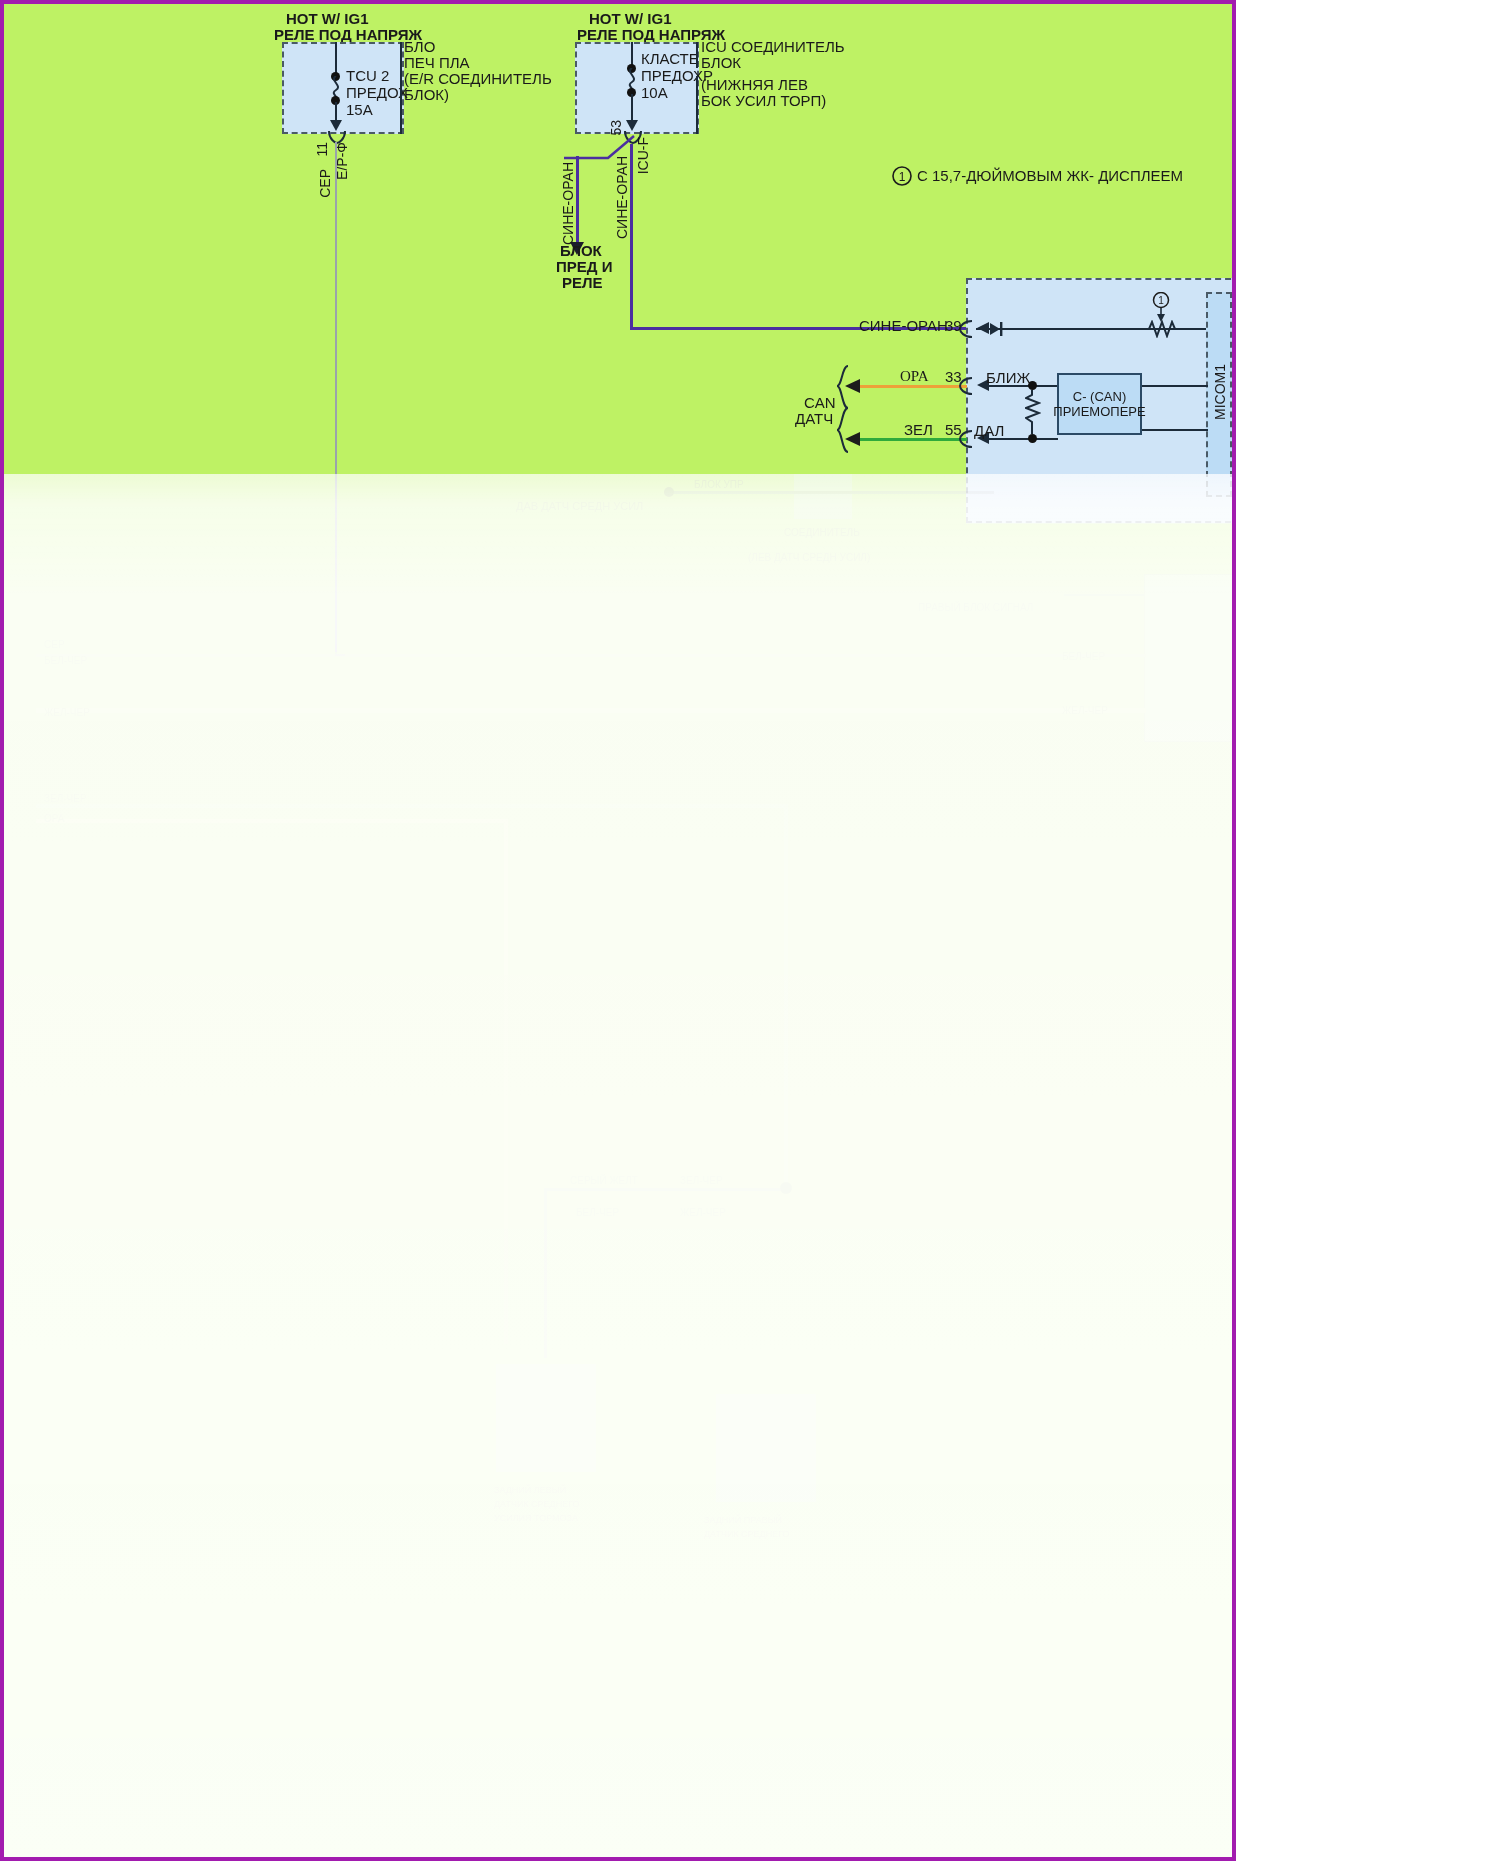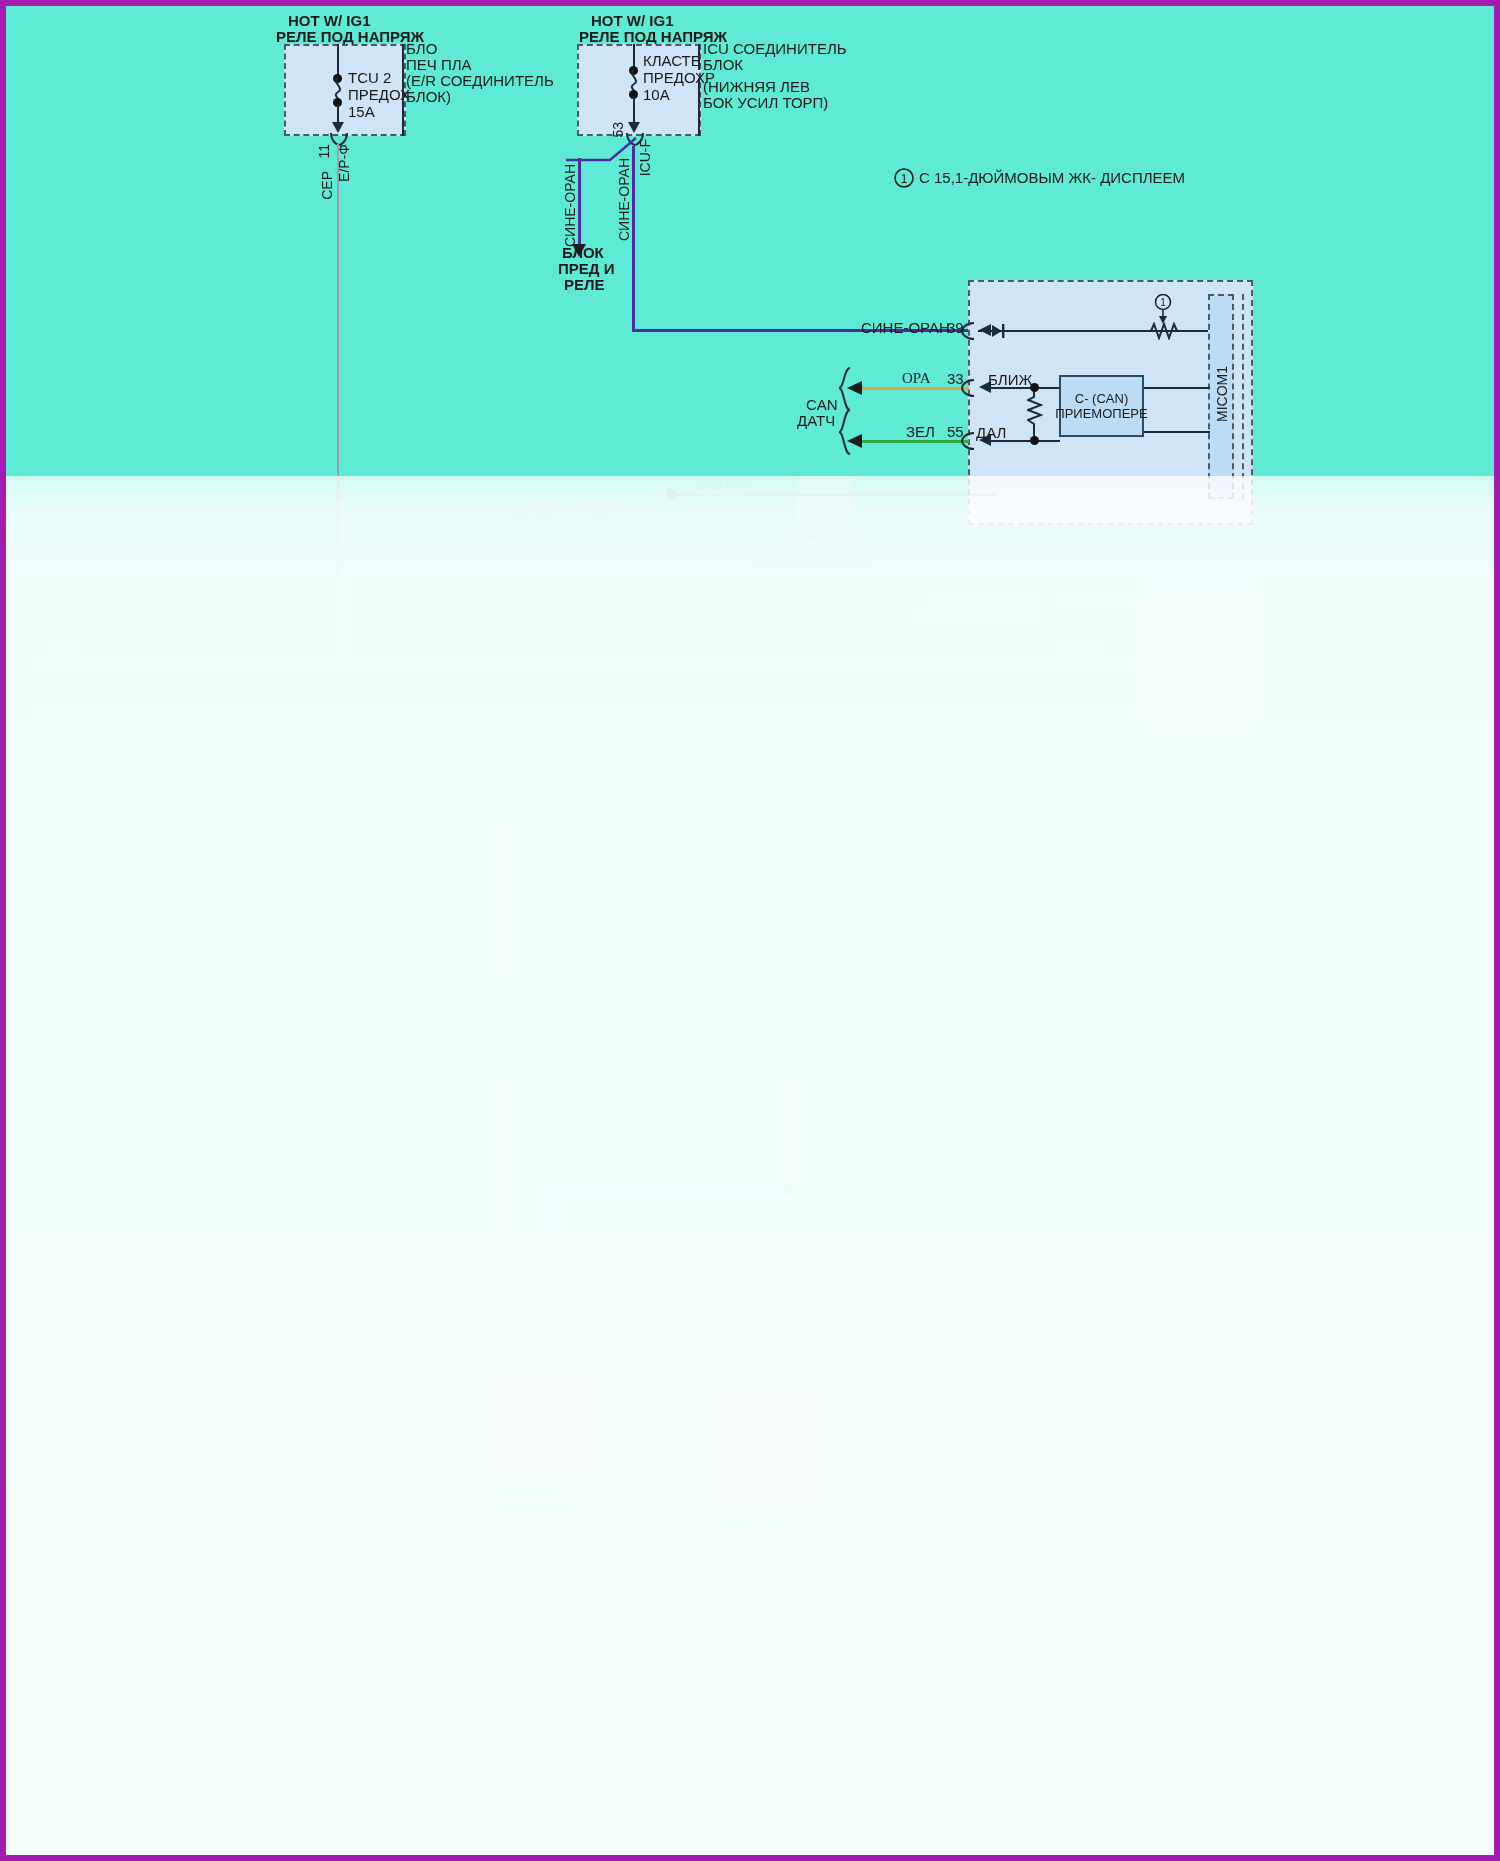--- a/index.html
+++ b/index.html
@@ -1,21 +1,21 @@
 <!DOCTYPE html>
 <html><head>
 <meta charset="utf-8">
 <style>
   html,body{margin:0;padding:0;background:#ffffff;}
   body{font-family:"Liberation Sans",sans-serif;}
   #page{
     position:relative;
-    width:1500px;height:1861px;
-    background:#5eead4;
-    border:6px solid #a21caf;
+    width:1236px;height:1861px;
+    background:#bef264;
+    border:4px solid #a21caf;
     box-sizing:border-box;
     overflow:hidden;
   }
   
   .abs{position:absolute;}
   .txt{position:absolute;color:#1a1a1a;font-size:15px;line-height:17px;white-space:pre;}
   .txt.b{font-weight:bold;}
   .vtxt{position:absolute;color:#1a1a1a;font-size:15px;line-height:16px;white-space:pre;
         writing-mode:vertical-rl;transform:rotate(180deg);transform-origin:center;}
   .box-dash{position:absolute;background:#cfe4f7;border:2px dashed #4a5a66;box-sizing:border-box;}
@@ -126,21 +126,21 @@
   <div class="txt b" style="left:558px;top:270px;">РЕЛЕ</div>
 
   <div class="vline" style="left:626px;top:140px;height:185px;background:#4b2fa0;width:2.5px;"></div>
   <div class="hline" style="left:626px;top:323px;width:338px;height:2.5px;background:#4b2fa0;"></div>
   <div class="vtxt" style="left:610px;top:152px;font-size:14px;">СИНЕ-ОРАН</div>
 
   <svg class="abs" style="left:888px;top:162px;" width="20" height="20">
     <circle cx="10" cy="10" r="9" fill="none" stroke="#1c1c1c" stroke-width="1.6"></circle>
     <text x="10" y="15" font-family="Liberation Sans, sans-serif" font-size="12" text-anchor="middle" fill="#1c1c1c">1</text>
   </svg>
-  <div class="txt" style="left:913px;top:163px;font-size:15px;">С 15,1-ДЮЙМОВЫМ ЖК- ДИСПЛЕЕМ</div>
+  <div class="txt" style="left:913px;top:163px;font-size:15px;">С 15,7-ДЮЙМОВЫМ ЖК- ДИСПЛЕЕМ</div>
 
   <div class="box-dash" style="left:962px;top:274px;width:285px;height:245px;"></div>
 
   <svg class="abs" style="left:955px;top:316px;" width="16" height="18">
     <path d="M13,1 C5,1 1,6 1,9 C1,12 5,17 13,17" fill="none" stroke="#1c2b3a" stroke-width="2"></path>
   </svg>
   <div class="txt" style="left:855px;top:313px;font-size:15px;">СИНЕ-ОРАН</div>
   <div class="txt" style="left:941px;top:313px;font-size:15px;">39</div>
 
   <div class="hline" style="left:972px;top:324px;width:218px;background:#1c2b3a;"></div>

